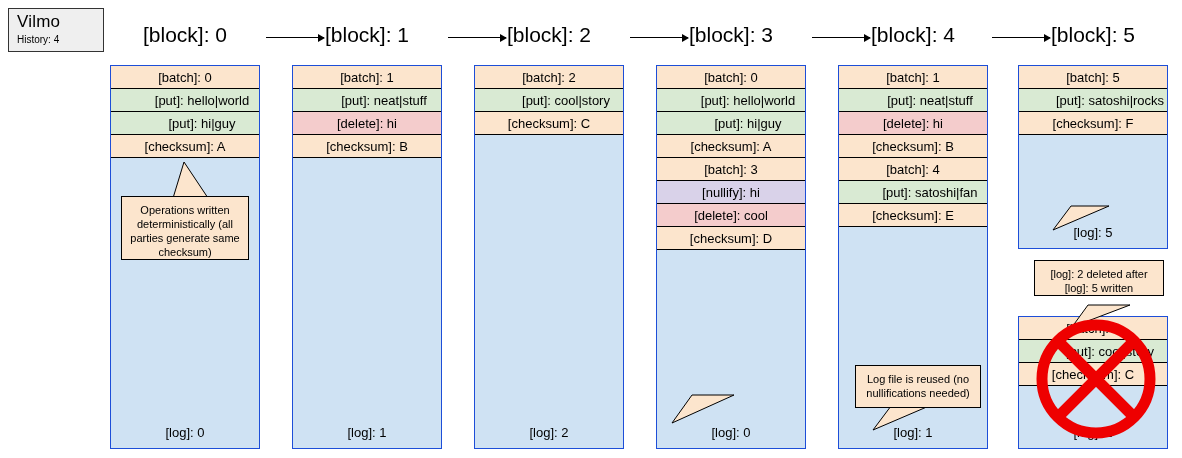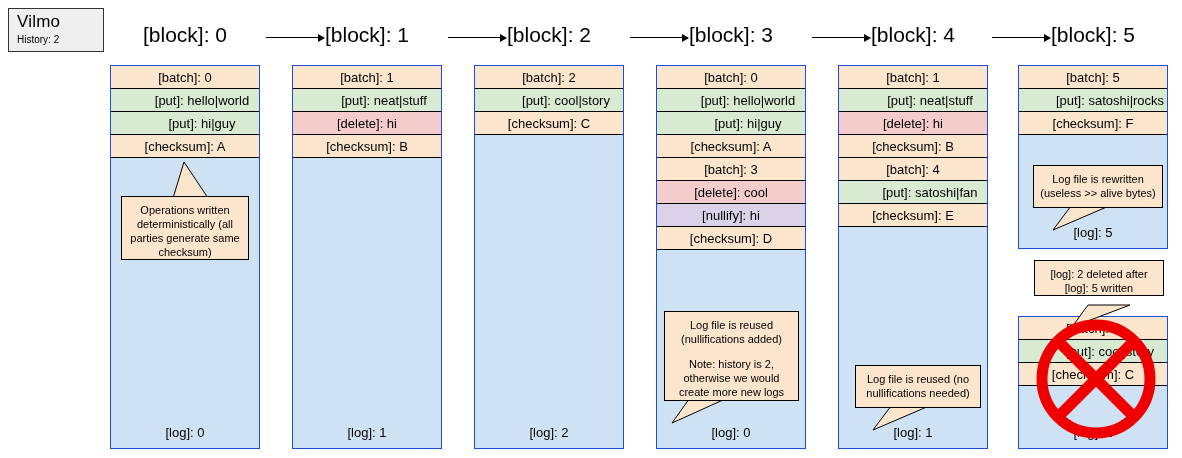--- a/index.html
+++ b/index.html
@@ -78,21 +78,21 @@
   
   #crossout{position:absolute;z-index:9;pointer-events:none;}
 </style>
 </head>
 <body>
 
 <div class="canvas">
 
   <div id="legend">
     <div class="title">Vilmo</div>
-    <div class="sub">History: 2</div>
+    <div class="sub">History: 4</div>
   </div>
 
   <div class="block-head" style="left:110px;width:150px;">[block]: 0</div>
   <div class="block-head" style="left:292px;width:150px;">[block]: 1</div>
   <div class="block-head" style="left:474px;width:150px;">[block]: 2</div>
   <div class="block-head" style="left:656px;width:150px;">[block]: 3</div>
   <div class="block-head" style="left:838px;width:150px;">[block]: 4</div>
   <div class="block-head" style="left:1018px;width:150px;">[block]: 5</div>
 
   <div class="arrow" style="left:266px;width:58px;">
@@ -156,39 +156,31 @@
       <div class="logfoot">[log]: 2</div>
     </div>
   </div>
 
   <div class="logcol" style="left:656px;top:65px;height:384px;">
     <div class="row batch">[batch]: 0</div>
     <div class="row put">[put]: hello|world</div>
     <div class="row put">[put]: hi|guy</div>
     <div class="row checksum">[checksum]: A</div>
     <div class="row batch">[batch]: 3</div>
+    <div class="row nullify">[nullify]: hi</div>
     <div class="row delete">[delete]: cool</div>
-    <div class="row nullify">[nullify]: hi</div>
     <div class="row checksum">[checksum]: D</div>
     <div class="body" style="height:198px;">
       <div class="logfoot">[log]: 0</div>
     </div>
   </div>
   <div class="tail" style="left:672px;top:395px;">
     <svg width="90" height="30" viewBox="0 0 90 30">
       <polygon points="0,28 20,0 62,0" fill="#fce5cd" stroke="#000" stroke-width="1"></polygon>
     </svg>
-  </div>
-  <div class="callout" style="left:664px;top:311px;width:135px;height:90px;">
-    <p class="para">Log file is reused</p>
-    <p class="para">(nullifications added)</p>
-    <div class="gap"></div>
-    <p class="para">Note: history is 2,</p>
-    <p class="para">otherwise we would</p>
-    <p class="para">create more new logs</p>
   </div>
 
   <div class="logcol" style="left:838px;top:65px;height:384px;">
     <div class="row batch">[batch]: 1</div>
     <div class="row put">[put]: neat|stuff</div>
     <div class="row delete">[delete]: hi</div>
     <div class="row checksum">[checksum]: B</div>
     <div class="row batch">[batch]: 4</div>
     <div class="row put">[put]: satoshi|fan</div>
     <div class="row checksum">[checksum]: E</div>
@@ -212,24 +204,20 @@
     <div class="row checksum">[checksum]: F</div>
     <div class="body" style="height:113px;">
       <div class="logfoot">[log]: 5</div>
     </div>
   </div>
   <div class="tail" style="left:1053px;top:206px;">
     <svg width="80" height="26" viewBox="0 0 80 26">
       <polygon points="0,24 18,0 56,0" fill="#fce5cd" stroke="#000" stroke-width="1"></polygon>
     </svg>
   </div>
-  <div class="callout" style="left:1033px;top:165px;width:130px;height:43px;">
-    <p class="para">Log file is rewritten</p>
-    <p class="para">(useless &gt;&gt; alive bytes)</p>
-  </div>
 
   <div class="logcol" style="left:1018px;top:316px;height:133px;">
     <div class="row batch">[batch]: 2</div>
     <div class="row put">[put]: cool|story</div>
     <div class="row checksum">[checksum]: C</div>
     <div class="body" style="height:62px;">
       <div class="logfoot">[log]: 2</div>
     </div>
   </div>
   <div class="tail" style="left:1072px;top:305px;">

